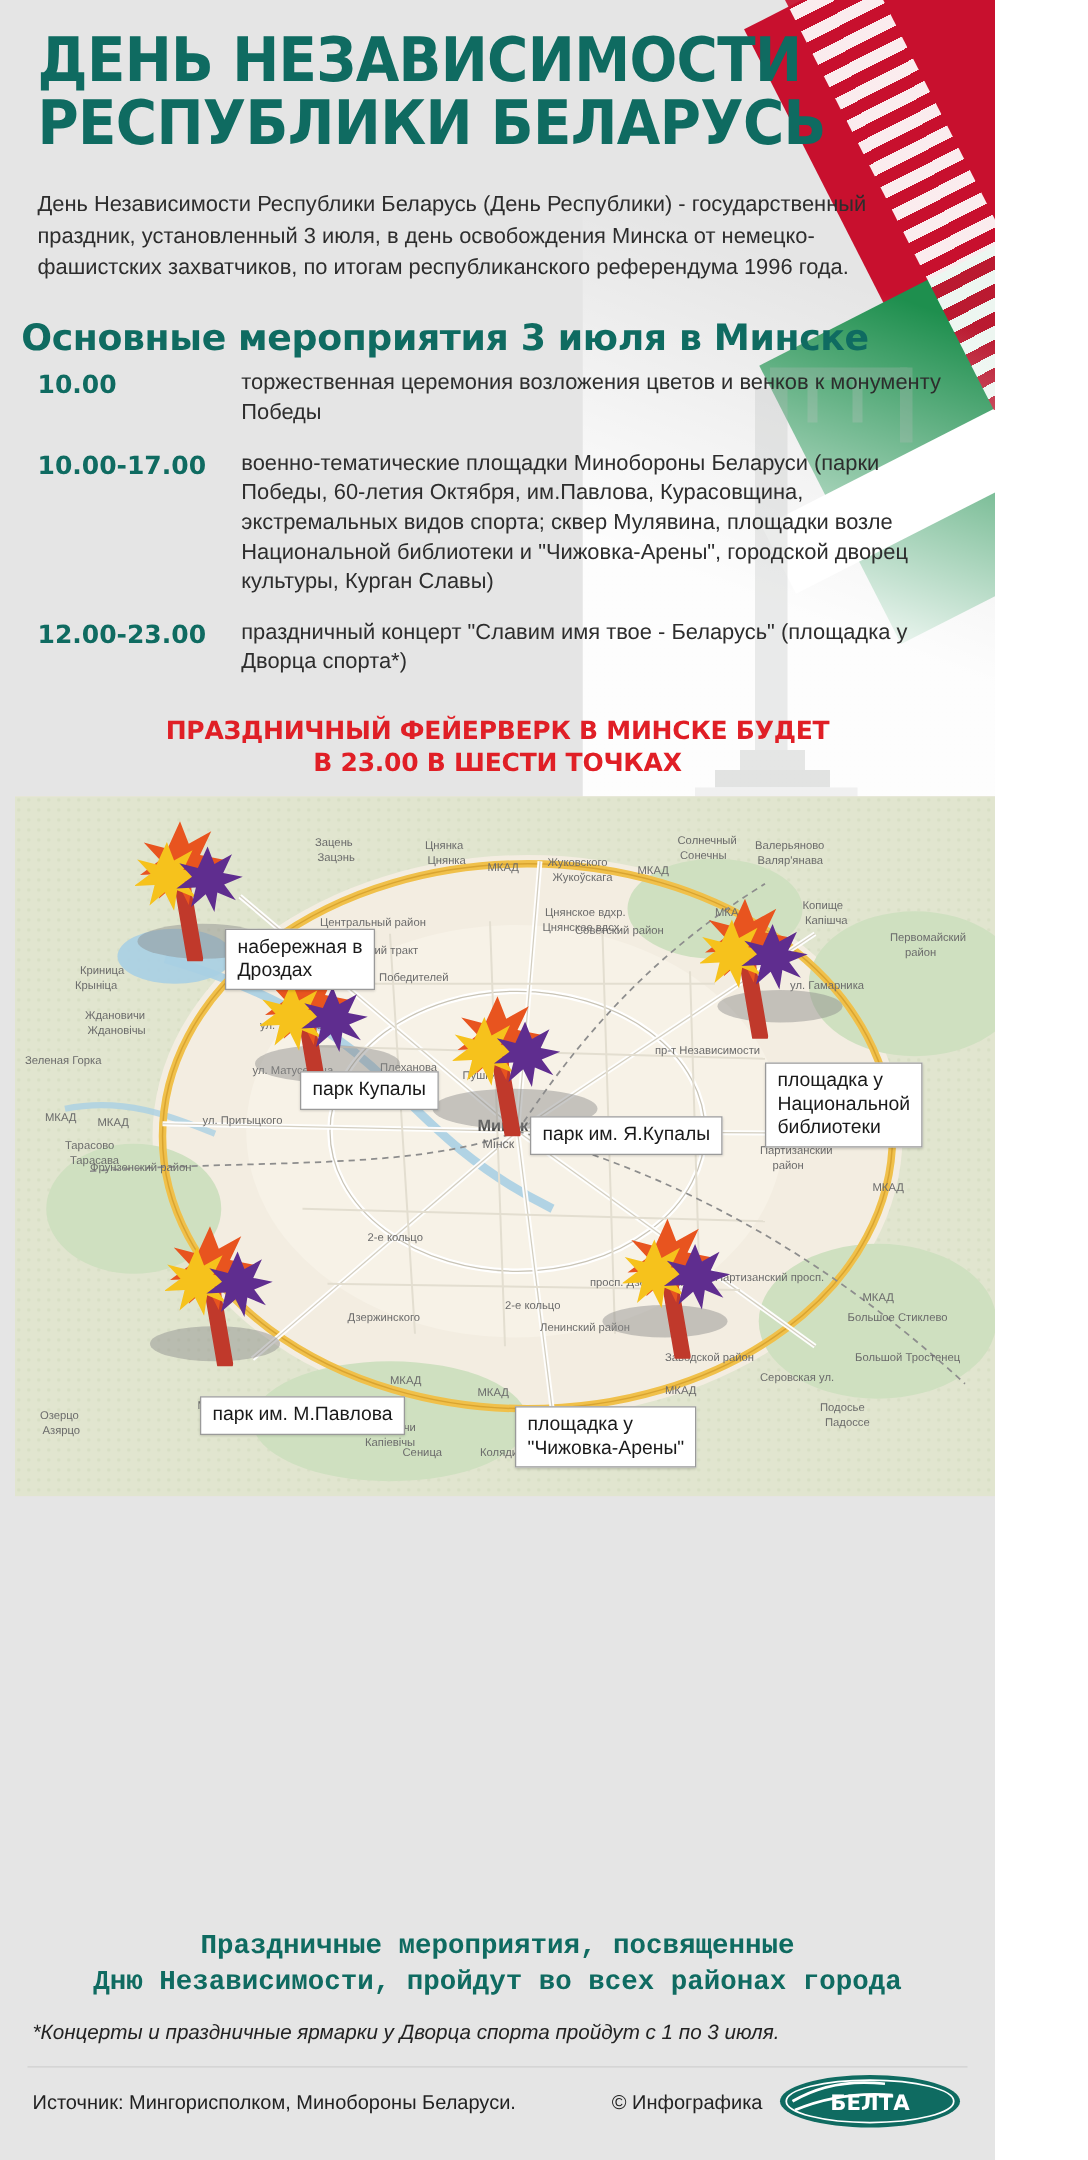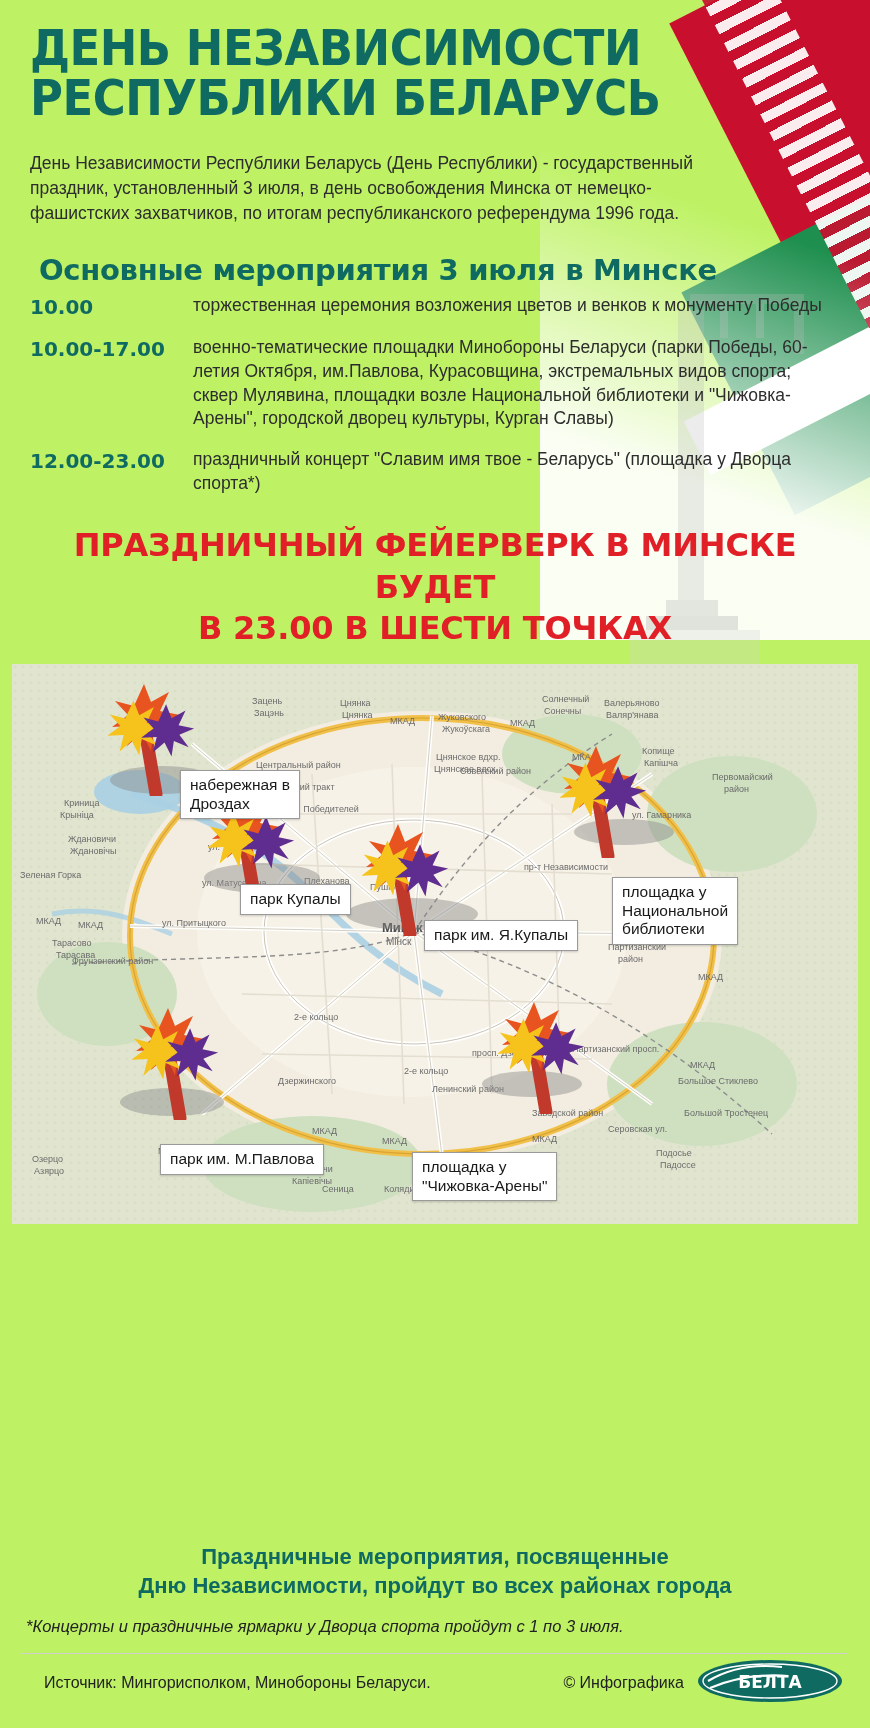--- a/index.html
+++ b/index.html
@@ -8,23 +8,23 @@
     width: 870px;
     height: 1728px;
     font-family: "Liberation Sans", sans-serif;
     background: #ffffff;
     position: relative;
     overflow: hidden;
   }
 
   .poster {
     position: relative;
-    width: 870px;
+    width: 796px;
     height: 1728px;
-    background: #bef264;
+    background: #e5e5e5;
     overflow: hidden;
   }
 
   
   .flag-decor {
     position: absolute;
     top: 0; right: 0;
     width: 330px; height: 640px;
     overflow: hidden;
     pointer-events: none;
@@ -105,21 +105,21 @@
     margin: 22px 30px 12px 30px;
     width: 690px;
     font-size: 17.5px;
     line-height: 1.42;
     color: #2d2d2d;
   }
 
   .section-title {
     position: relative;
     z-index: 3;
-    margin: 28px 30px 0 39px;
+    margin: 28px 30px 0 17px;
     font-family: "DejaVu Sans", sans-serif;
     font-weight: 700;
     font-size: 29px;
     color: #0f6b61;
     letter-spacing: -0.3px;
   }
 
   
   .schedule {
     position: relative;
@@ -148,21 +148,21 @@
 
   
   .fw-banner {
     position: relative;
     z-index: 3;
     margin: 30px auto 0 auto;
     width: 740px;
     text-align: center;
     font-family: "DejaVu Sans", sans-serif;
     font-weight: 700;
-    font-size: 32px;
+    font-size: 20px;
     line-height: 1.3;
     color: #e01f26;
     letter-spacing: -0.2px;
   }
 
   
   .map-wrap {
     position: relative;
     z-index: 2;
     margin: 14px 12px 0 12px;
@@ -187,21 +187,21 @@
   }
 
   .fw-marker { position: absolute; width: 90px; height: 120px; }
 
   
   .bottom-note {
     position: absolute;
     left: 0; right: 0;
     bottom: 128px;
     text-align: center;
-    font-family: Liberation Sans, sans-serif;
+    font-family: Liberation Mono, monospace;
     font-weight: 700;
     font-size: 22px;
     line-height: 1.32;
     color: #0f6b61;
     z-index: 4;
   }
   .footnote {
     position: absolute;
     left: 26px;
     bottom: 92px;
@@ -214,21 +214,21 @@
   .divider {
     position: absolute;
     left: 22px; right: 22px;
     bottom: 74px;
     height: 1px;
     background: #cfcfcf;
     z-index: 4;
   }
   .source {
     position: absolute;
-    left: 44px;
+    left: 26px;
     bottom: 36px;
     font-size: 16px;
     color: #222;
     z-index: 4;
   }
   .credit {
     position: absolute;
     right: 186px;
     bottom: 36px;
     font-size: 16px;

